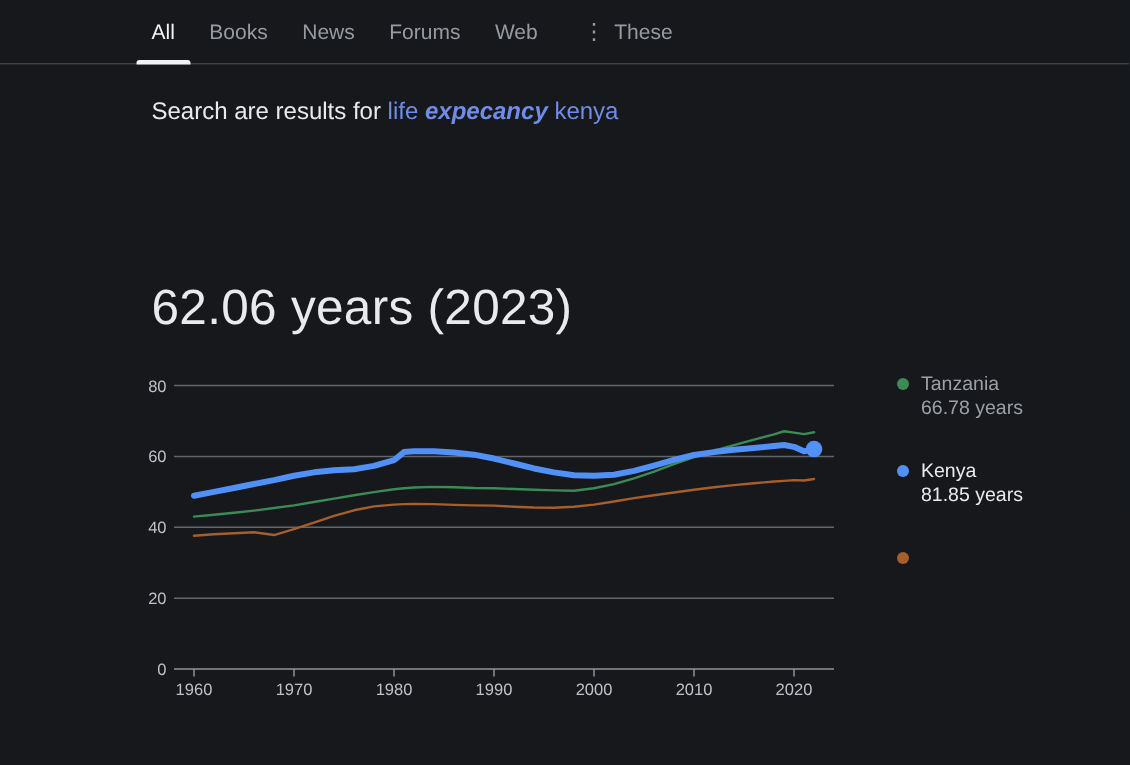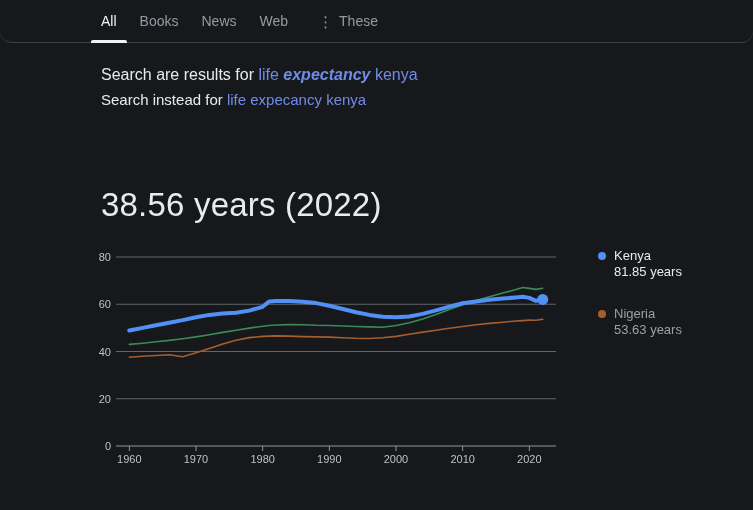--- a/index.html
+++ b/index.html
@@ -13,21 +13,20 @@
     color: #e8eaed;
     overflow: hidden;
   }
 
   
   .navbar {
     position: absolute;
     top: 0; left: 0; right: 0;
     height: 43px;
     border-bottom: 1px solid #3c4043;
-    border-radius: 12px;
   }
   .tabs {
     display: flex;
     align-items: center;
     height: 100%;
     padding-left: 101px;
     gap: 23px;
   }
   .tab {
     position: relative;
@@ -90,39 +89,37 @@
 </head>
 <body>
 
 <div class="screen">
 
   <nav class="navbar">
     <div class="tabs">
       <a class="tab active">All</a>
       <a class="tab">Books</a>
       <a class="tab">News</a>
+      <a class="tab">Forums</a>
       <a class="tab">Web</a>
       <a class="tab tab-more">
         <span class="more-dots">⋮</span>
         <span>These</span>
       </a>
     </div>
   </nav>
 
   <div class="suggestion">
     <div class="sugg-line1">
-      <span>Search are results for </span><a class="qlink"><span>life </span><em>expectancy</em><span> kenya</span></a>
-    </div>
-    <div class="sugg-line2">
-      <span>Search instead for </span><a class="qlink">life expecancy kenya</a>
+      <span>Search are results for </span><a class="qlink"><span>life </span><em>expecancy</em><span> kenya</span></a>
     </div>
   </div>
 
 
-  <h1 class="answer">38.56 years (2022)</h1>
+  <h1 class="answer">62.06 years (2023)</h1>
 
   <svg id="chart" class="chart-svg" width="470" height="230" viewBox="0 0 470 230">
       <line x1="22" x2="462" y1="201" y2="201" stroke="#909498" stroke-width="1"></line>
       <text x="17" y="205" text-anchor="end" fill="#bdc1c6" font-size="11">0</text>
       <line x1="22" x2="462" y1="153.75" y2="153.75" stroke="#62666a" stroke-width="1"></line>
       <text x="17" y="157.75" text-anchor="end" fill="#bdc1c6" font-size="11">20</text>
       <line x1="22" x2="462" y1="106.5" y2="106.5" stroke="#62666a" stroke-width="1"></line>
       <text x="17" y="110.5" text-anchor="end" fill="#bdc1c6" font-size="11">40</text>
       <line x1="22" x2="462" y1="59.25" y2="59.25" stroke="#62666a" stroke-width="1"></line>
       <text x="17" y="63.25" text-anchor="end" fill="#bdc1c6" font-size="11">60</text>
@@ -142,29 +139,32 @@
       <text x="368.66666666666663" y="218" text-anchor="middle" fill="#bdc1c6" font-size="11">2010</text>
       <line x1="435.33333333333337" x2="435.33333333333337" y1="201" y2="206" stroke="#909498" stroke-width="1"></line>
       <text x="435.33333333333337" y="218" text-anchor="middle" fill="#bdc1c6" font-size="11">2020</text>
       <polyline points="35.3,99.4 48.7,98.2 62.0,96.8 75.3,95.4 88.7,93.7 102.0,91.9 115.3,89.7 128.7,87.4 142.0,85.2 155.3,83.1 168.7,81.2 175.3,80.5 182.0,80.0 195.3,79.6 208.7,79.8 222.0,80.3 235.3,80.5 248.7,81.0 262.0,81.5 275.3,81.9 288.7,82.2 302.0,80.5 315.3,77.7 328.7,73.9 342.0,69.4 355.3,64.4 368.7,59.7 382.0,55.5 395.3,51.7 408.7,48.1 422.0,44.6 428.7,42.5 435.3,43.4 442.0,44.4 448.7,43.2" fill="none" stroke="#3c8a56" stroke-width="1.6" stroke-linejoin="round" stroke-linecap="round"></polyline>
       <polyline points="35.3,112.2 48.7,111.2 62.0,110.5 75.3,109.8 88.7,111.7 102.0,107.7 115.3,103.4 128.7,98.9 142.0,95.2 155.3,92.6 168.7,91.4 175.3,91.1 182.0,90.9 195.3,91.1 208.7,91.6 222.0,91.9 235.3,92.1 248.7,92.8 262.0,93.3 275.3,93.5 288.7,92.8 302.0,91.4 315.3,89.3 328.7,87.1 342.0,85.2 355.3,83.3 368.7,81.5 382.0,79.8 395.3,78.4 408.7,77.2 422.0,76.0 428.7,75.6 435.3,75.1 442.0,75.3 448.7,74.3" fill="none" stroke="#a55e2c" stroke-width="1.6" stroke-linejoin="round" stroke-linecap="round"></polyline>
       <polyline points="35.3,85.5 48.7,82.9 62.0,80.3 75.3,77.7 88.7,75.1 102.0,72.2 115.3,69.9 128.7,68.5 142.0,67.8 155.3,65.6 168.7,61.8 175.3,56.4 182.0,55.9 195.3,55.9 208.7,56.7 222.0,58.1 235.3,60.7 248.7,64.0 262.0,67.3 275.3,69.9 288.7,71.8 302.0,72.2 315.3,71.5 328.7,68.9 342.0,65.4 355.3,61.6 368.7,58.3 382.0,56.4 395.3,54.8 408.7,53.6 422.0,52.4 428.7,51.7 435.3,52.9 442.0,55.9 448.7,54.4" fill="none" stroke="#5191f5" stroke-width="4" stroke-linejoin="round" stroke-linecap="round"></polyline>
       <circle cx="448.7" cy="54.4" r="5.5" fill="#5191f5"></circle>
     </svg>
 
   <div class="legend">
+    <div class="legend-item">
+      <span class="dot" style="background: rgb(60, 138, 86);"></span>
+      <div>
+        <div class="legend-name">Tanzania</div>
+        <div class="legend-value">66.78 years</div>
+      </div>
+    </div>
     <div class="legend-item highlight">
       <span class="dot" style="background: rgb(81, 145, 245);"></span>
       <div>
         <div class="legend-name">Kenya</div>
         <div class="legend-value">81.85 years</div>
       </div>
     </div>
     <div class="legend-item">
       <span class="dot" style="background: rgb(165, 94, 44);"></span>
-      <div>
-        <div class="legend-name">Nigeria</div>
-        <div class="legend-value">53.63 years</div>
-      </div>
     </div>
   </div>
 
 </div>
 
 </body></html>

